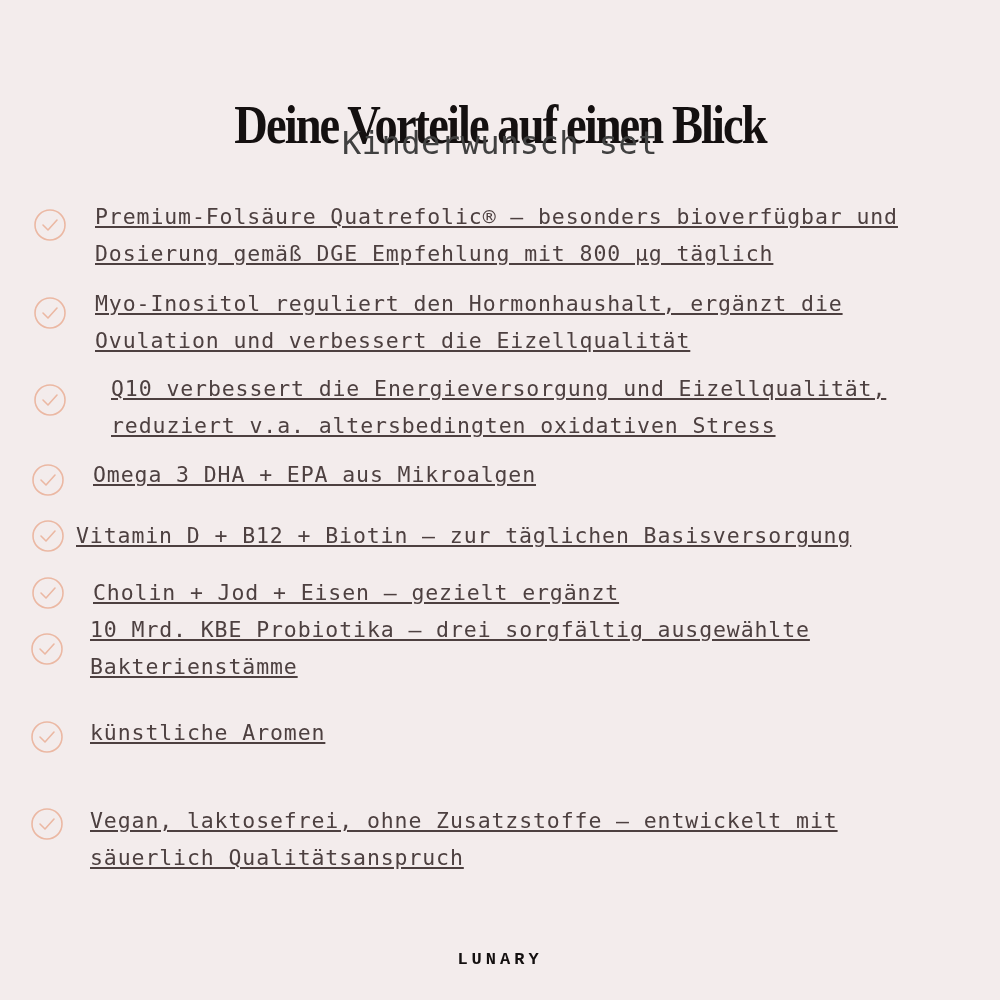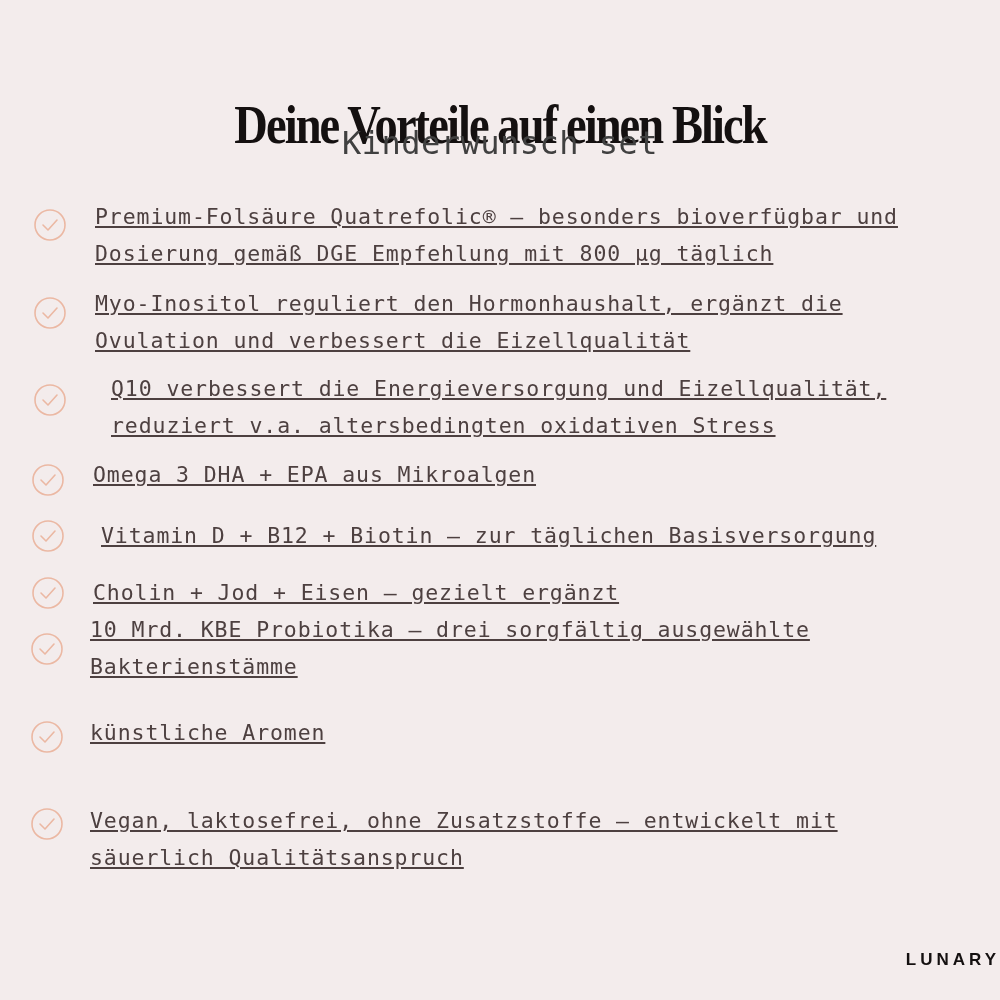--- a/index.html
+++ b/index.html
@@ -42,22 +42,22 @@
       font-family: "DejaVu Sans Mono", "Liberation Mono", monospace;
       font-size: 21.5px;
       line-height: 37px;
       color: #4d4040;
       letter-spacing: 0.9px;
       white-space: nowrap;
       text-decoration: underline;
     }
     .logo {
       position: absolute; left: 0; right: 0; top: 950px;
-      text-align: right;
-      font-family: Liberation Sans, sans-serif;
+      text-align: center;
+      font-family: Liberation Mono, monospace;
       font-size: 17px;
       font-weight: bold;
       letter-spacing: 4px;
       color: #141010;
     }
   </style>
 </head>
 <body>
 
 <h1 class="title">Deine Vorteile auf einen Blick</h1>
@@ -106,21 +106,21 @@
     <div class="text" style="left:93px;top:456px">
       <div>Omega 3 DHA + EPA aus Mikroalgen</div>
     </div>
   </div>
 
   <div class="item">
     <svg class="check" style="left:30px;top:518px" viewBox="0 0 36 36">
         <circle cx="18" cy="18" r="15" fill="none" stroke="#ebb8a3" stroke-width="1.6"></circle>
         <polyline points="11,18 16,23 25,13" fill="none" stroke="#ebb8a3" stroke-width="1.6" stroke-linecap="round" stroke-linejoin="round"></polyline>
       </svg>
-    <div class="text" style="left:101px;top:517px">
+    <div class="text" style="left:76px;top:517px">
       <div>Vitamin D + B12 + Biotin – zur täglichen Basisversorgung</div>
     </div>
   </div>
 
   <div class="item">
     <svg class="check" style="left:30px;top:575px" viewBox="0 0 36 36">
         <circle cx="18" cy="18" r="15" fill="none" stroke="#ebb8a3" stroke-width="1.6"></circle>
         <polyline points="11,18 16,23 25,13" fill="none" stroke="#ebb8a3" stroke-width="1.6" stroke-linecap="round" stroke-linejoin="round"></polyline>
       </svg>
     <div class="text" style="left:93px;top:574px">

